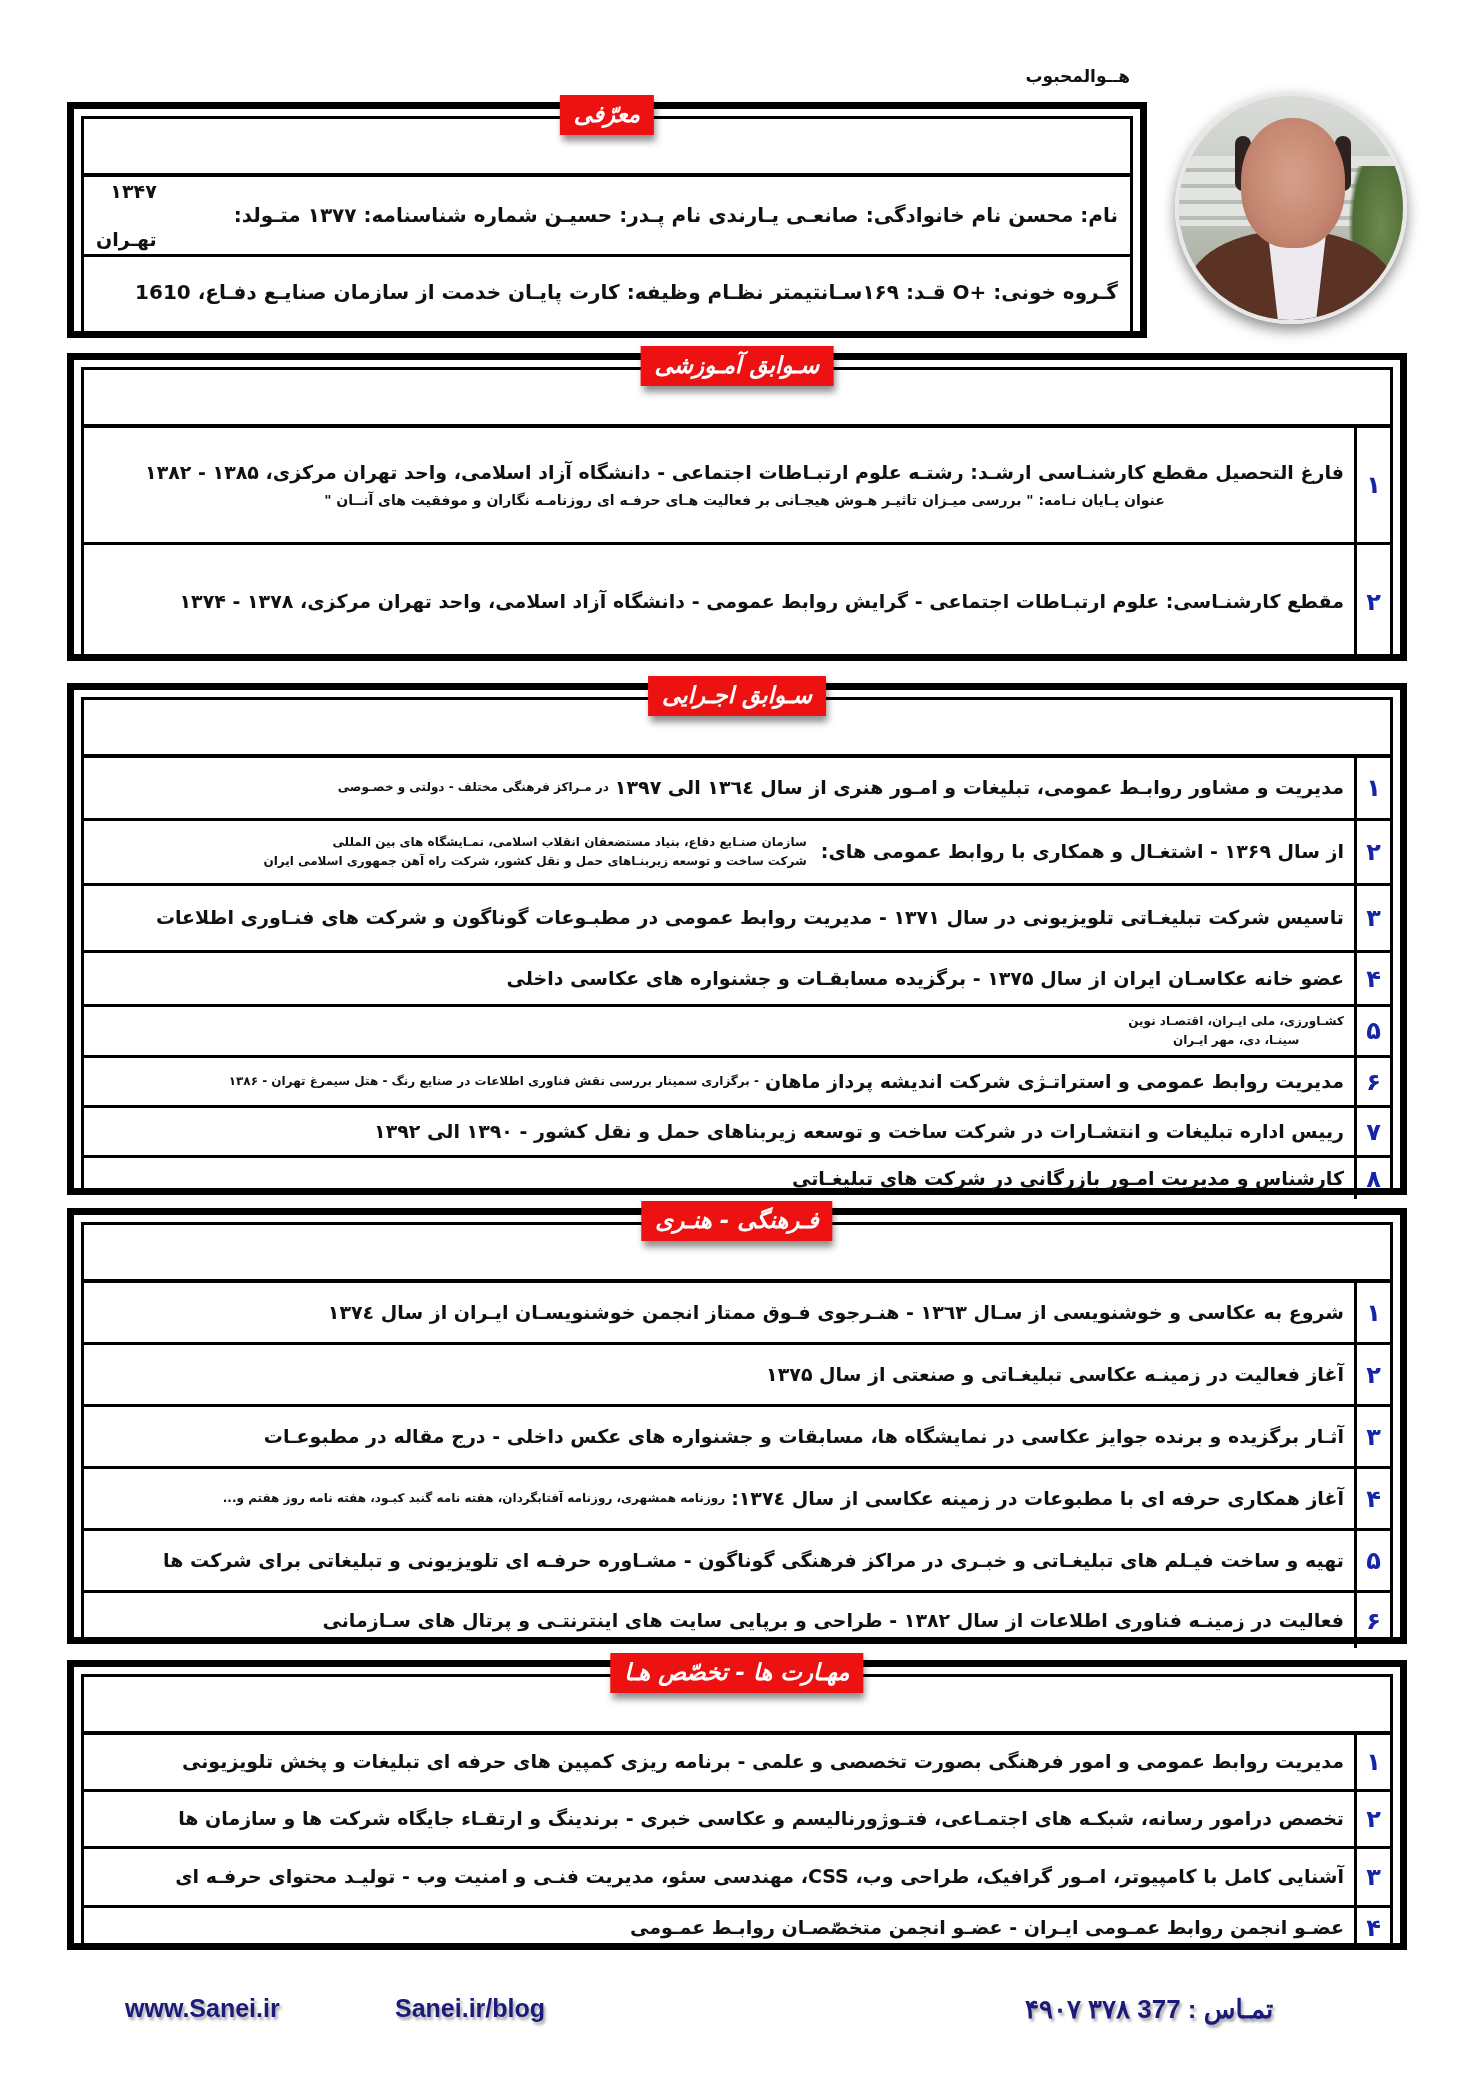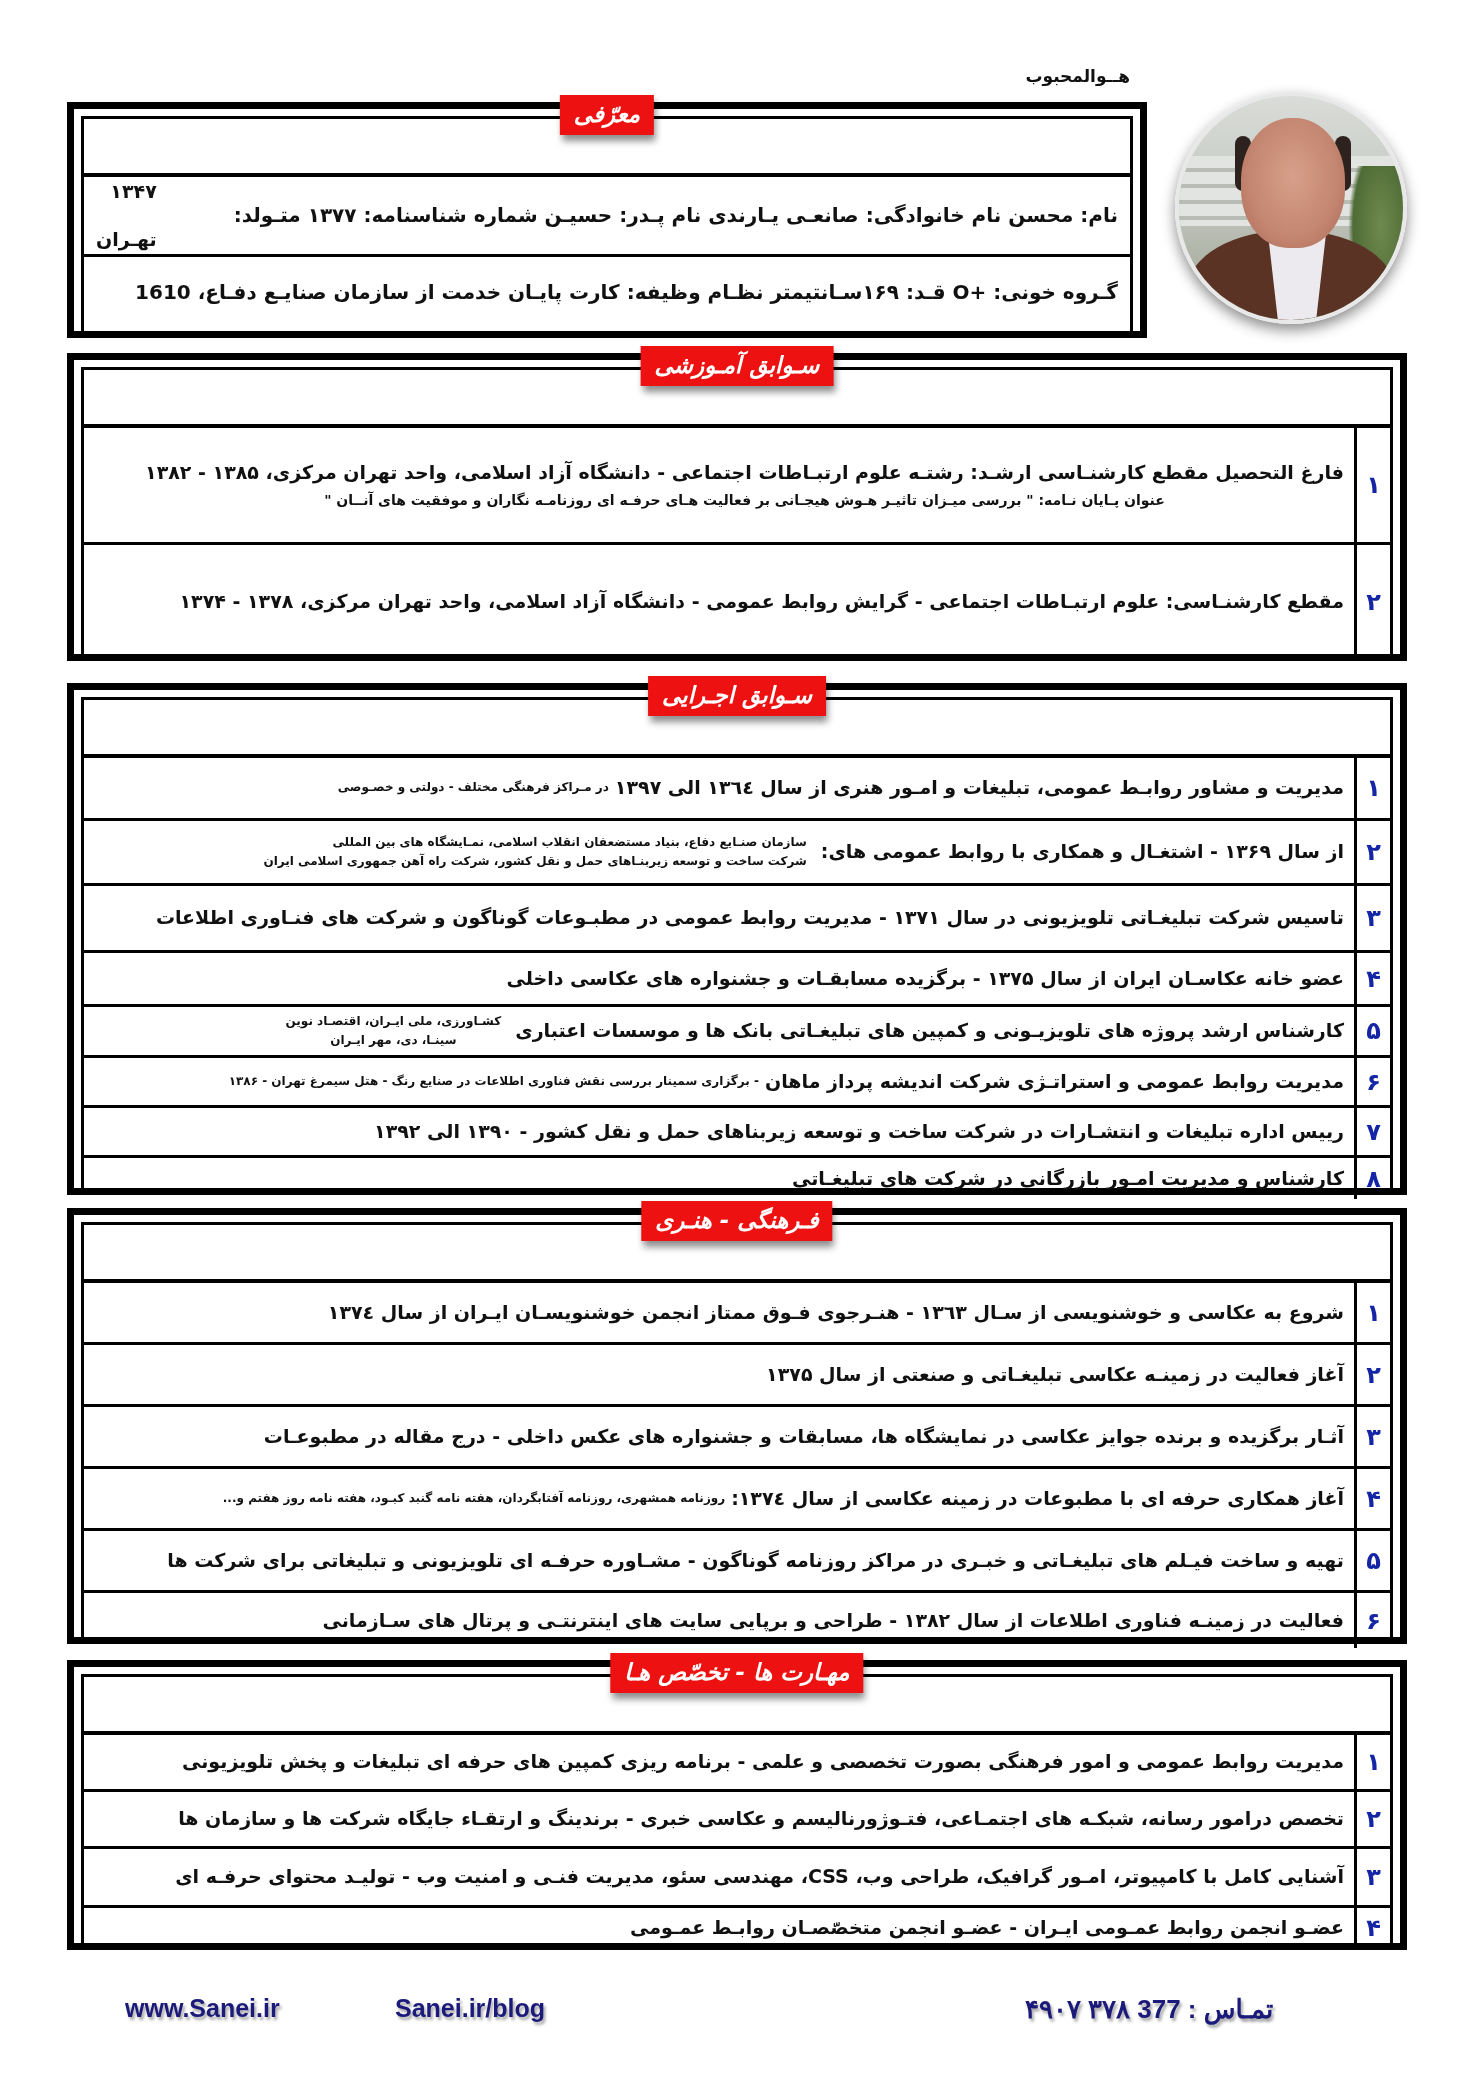--- a/index.html
+++ b/index.html
@@ -153,21 +153,20 @@
     </div>
     <div class="row r4">
       <div class="num">۴</div>
       <div class="txt">
           <span>عضو خانه عکاسـان ایران از سال ۱۳۷۵ - برگزیده مسابقـات و جشنواره های عکاسی داخلی</span>
         </div>
     </div>
     <div class="row r5">
       <div class="num">۵</div>
       <div class="txt">
-          <span>کارشناس ارشد پروژه های تلویزیـونی و کمپین های تبلیغـاتی بانک ها و موسسات اعتباری</span>
         <span class="stack note" style="text-align:center;">
             <span>کشـاورزی، ملی ایـران، اقتصـاد نوین</span>
             <span>سینـا، دی، مهر ایـران</span>
           </span>
         </div>
     </div>
     <div class="row r6">
       <div class="num">۶</div>
       <div class="txt" style="gap:6px;">
           <span>مدیریت روابط عمومی و استراتـژی شرکت اندیشه پرداز ماهان</span>
@@ -215,21 +214,21 @@
     <div class="row r4">
       <div class="num">۴</div>
       <div class="txt" style="gap:6px;">
           <span>آغاز همکاری حرفه ای با مطبوعات در زمینه عکاسی از سال ١٣٧٤:</span>
           <span class="note">روزنامه همشهری، روزنامه آفتابگردان، هفته نامه گنبد کبـود، هفته نامه روز هفتم و...</span>
         </div>
     </div>
     <div class="row r5">
       <div class="num">۵</div>
       <div class="txt">
-          <span>تهیه و ساخت فیـلم های تبلیغـاتی و خبـری در مراکز روزنامه گوناگون - مشـاوره حرفـه ای تلویزیونی و تبلیغاتی برای شرکت ها</span>
+          <span>تهیه و ساخت فیـلم های تبلیغـاتی و خبـری در مراکز فرهنگی گوناگون - مشـاوره حرفـه ای تلویزیونی و تبلیغاتی برای شرکت ها</span>
         </div>
     </div>
     <div class="row r6">
       <div class="num">۶</div>
       <div class="txt">
           <span>فعالیت در زمینـه فناوری اطلاعات از سال ۱۳۸۲ - طراحی و برپایی سایت های اینترنتـی و پرتال های سـازمانی</span>
         </div>
     </div>
   </div>
 </div>

